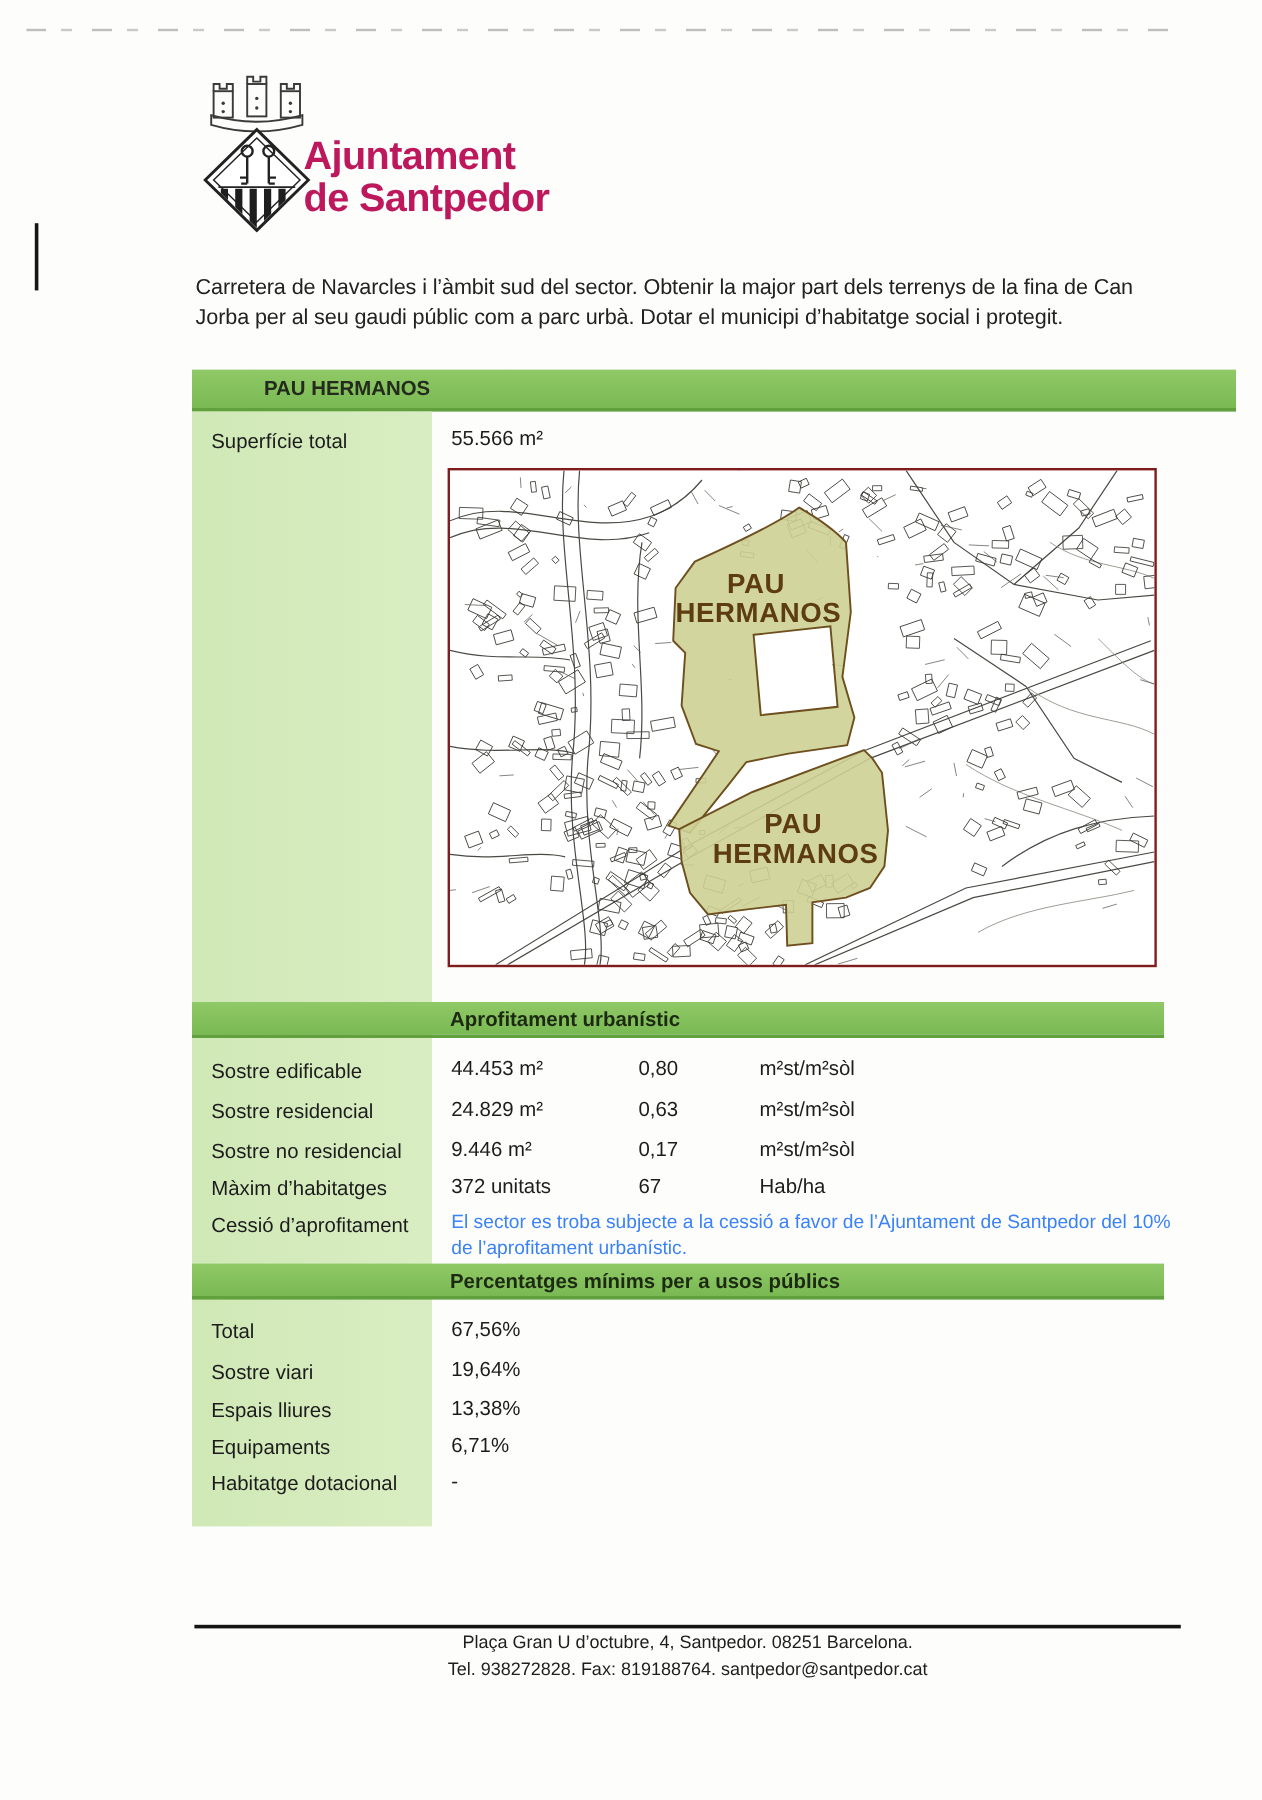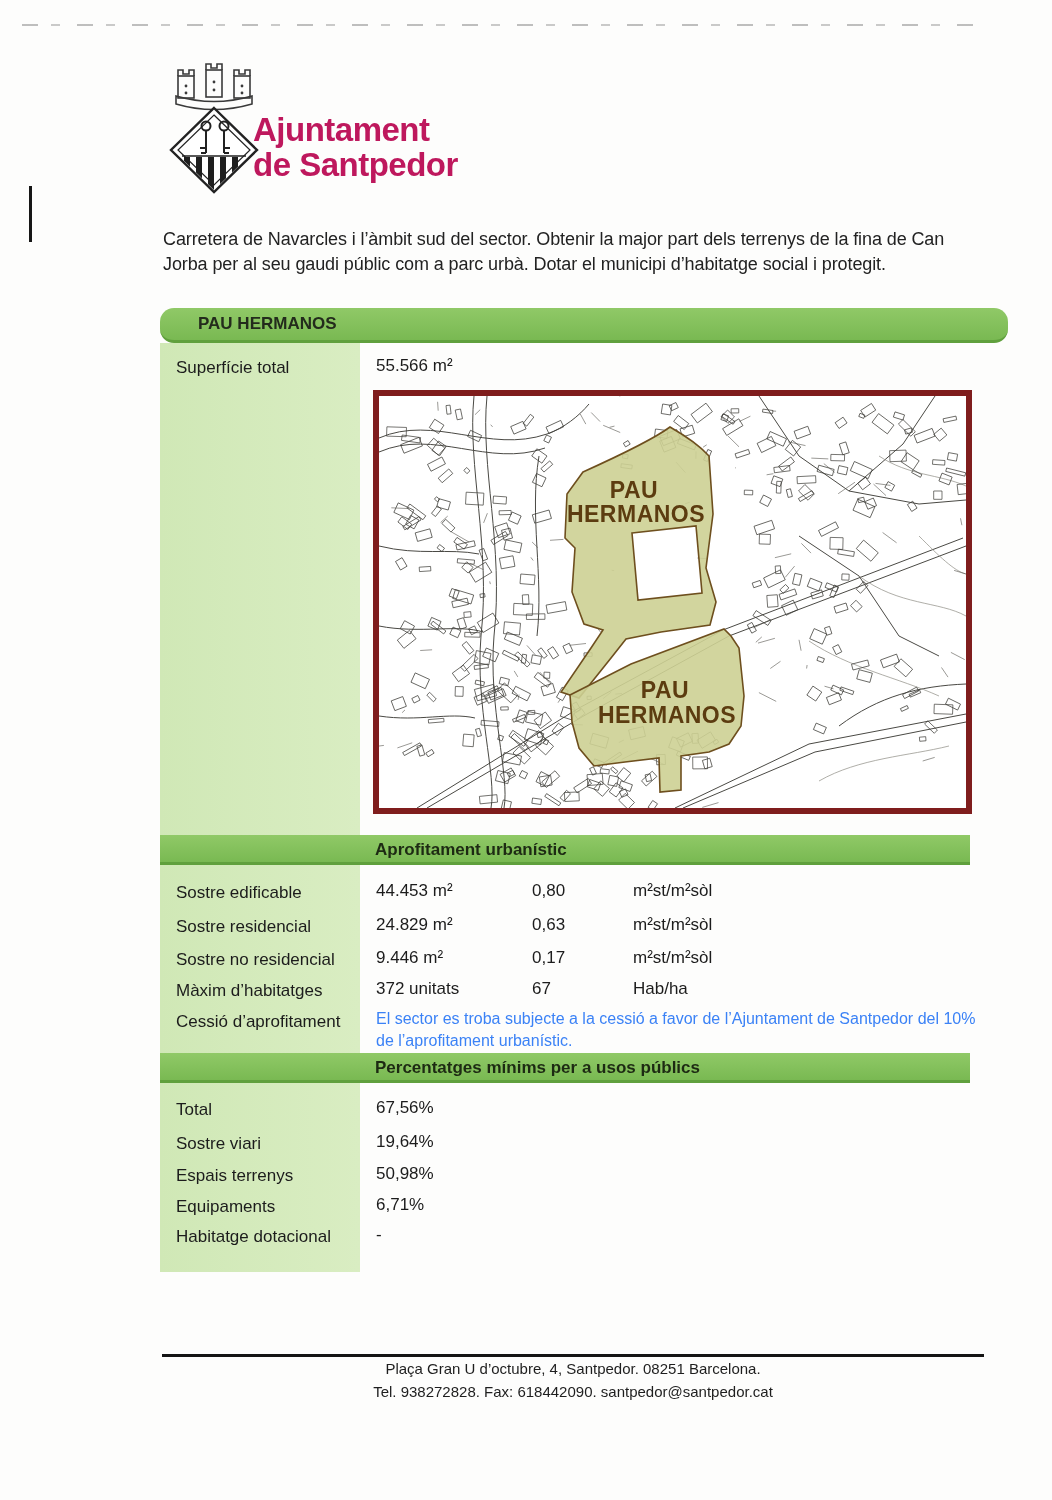--- a/index.html
+++ b/index.html
@@ -17,42 +17,42 @@
   .margin-mark{left:29px;top:186px;width:3px;height:56px;background:#161616;}
   
   .org-name{left:253px;top:112px;font-size:33px;font-weight:bold;color:#be185d;line-height:35px;letter-spacing:-.5px;}
   
   .intro{left:163px;top:227px;width:802px;font-size:18px;line-height:25px;color:#222;letter-spacing:-.1px;}
   
   .title-bar{
     left:160px;top:308px;width:810px;height:32px;line-height:32px;
     background:linear-gradient(180deg,var(--header_green_light,#8fc968),var(--header_green,#79b952));
     border-bottom:3px solid var(--header_green_edge,#5f9f3c);
-    font-weight:bold;font-size:17px;color:#232b1c;padding-left:38px;box-sizing:content-box;border-radius:14px;
+    font-weight:bold;font-size:17px;color:#232b1c;padding-left:60px;box-sizing:content-box;
   }
   .left-col{
     left:160px;top:343px;width:200px;height:929px;
     background:linear-gradient(90deg,var(--column_green,#d0e8b6),#d9edc2);
   }
   .section-bar{
     left:160px;width:810px;height:30px;line-height:30px;
     background:linear-gradient(180deg,var(--header_green_light,#8fc968),var(--header_green,#79b952));
     border-bottom:3px solid var(--header_green_edge,#5f9f3c);
     font-weight:bold;font-size:17px;color:#1d2a13;padding-left:215px;box-sizing:border-box;width:810px;
   }
   .cell{position:absolute;font-size:17px;color:#1c1c1c;white-space:nowrap;}
   .lbl{left:176px;}
   .val{left:376px;text-align:center;}
   .ratio{left:532px;}
   .unit{left:633px;}
   .cessio-text{left:376px;width:600px;font-size:16px;line-height:22px;color:#3b82f6;}
   
   .map-frame{
     left:373px;top:390px;width:587px;height:412px;background:#ffffff;
-    border:6px solid #7f1d1d;box-sizing:content-box;
+    border:2px solid #7f1d1d;box-sizing:content-box;
   }
   .map-frame svg{display:block;width:587px;height:412px;}
   .zone{fill:var(--zone_fill,#cdd094);fill-opacity:.9;stroke:var(--zone_stroke,#6e4f1e);stroke-width:1.6;}
   .zone-label{
     font-family:"Liberation Sans",sans-serif;font-weight:bold;font-size:23px;
     fill:var(--zone_label,#5c3c10);letter-spacing:.5px;text-anchor:middle;
   }
   
   .footer-rule{left:162px;top:1354px;width:822px;height:0;border-top:3px solid #141414;}
   .footer-text{left:163px;width:820px;text-align:center;font-size:15px;color:#1e1e1e;}
@@ -538,24 +538,24 @@
 <div class="abs section-bar" style="top:1053px;">
   <span>Percentatges mínims per a usos públics</span>
 </div>
 
 <span class="cell lbl" style="top:1100px;">Total</span>
 <span class="cell val" style="top:1098px;">67,56%</span>
 
 <span class="cell lbl" style="top:1134px;">Sostre viari</span>
 <span class="cell val" style="top:1132px;">19,64%</span>
 
-<span class="cell lbl" style="top:1166px;">Espais terrenys</span>
-<span class="cell val" style="top:1164px;">50,98%</span>
+<span class="cell lbl" style="top:1166px;">Espais lliures</span>
+<span class="cell val" style="top:1164px;">13,38%</span>
 
 <span class="cell lbl" style="top:1197px;">Equipaments</span>
 <span class="cell val" style="top:1195px;">6,71%</span>
 
 <span class="cell lbl" style="top:1227px;">Habitatge dotacional</span>
 <span class="cell val" style="top:1225px;">-</span>
 
 <div class="abs footer-rule"></div>
 <div class="abs footer-text" style="top:1360px;">Plaça Gran U d’octubre, 4, Santpedor. 08251 Barcelona.</div>
-<div class="abs footer-text" style="top:1383px;">Tel. 938272828. Fax: 618442090. santpedor@santpedor.cat</div>
+<div class="abs footer-text" style="top:1383px;">Tel. 938272828. Fax: 819188764. santpedor@santpedor.cat</div>
 
 </body></html>

